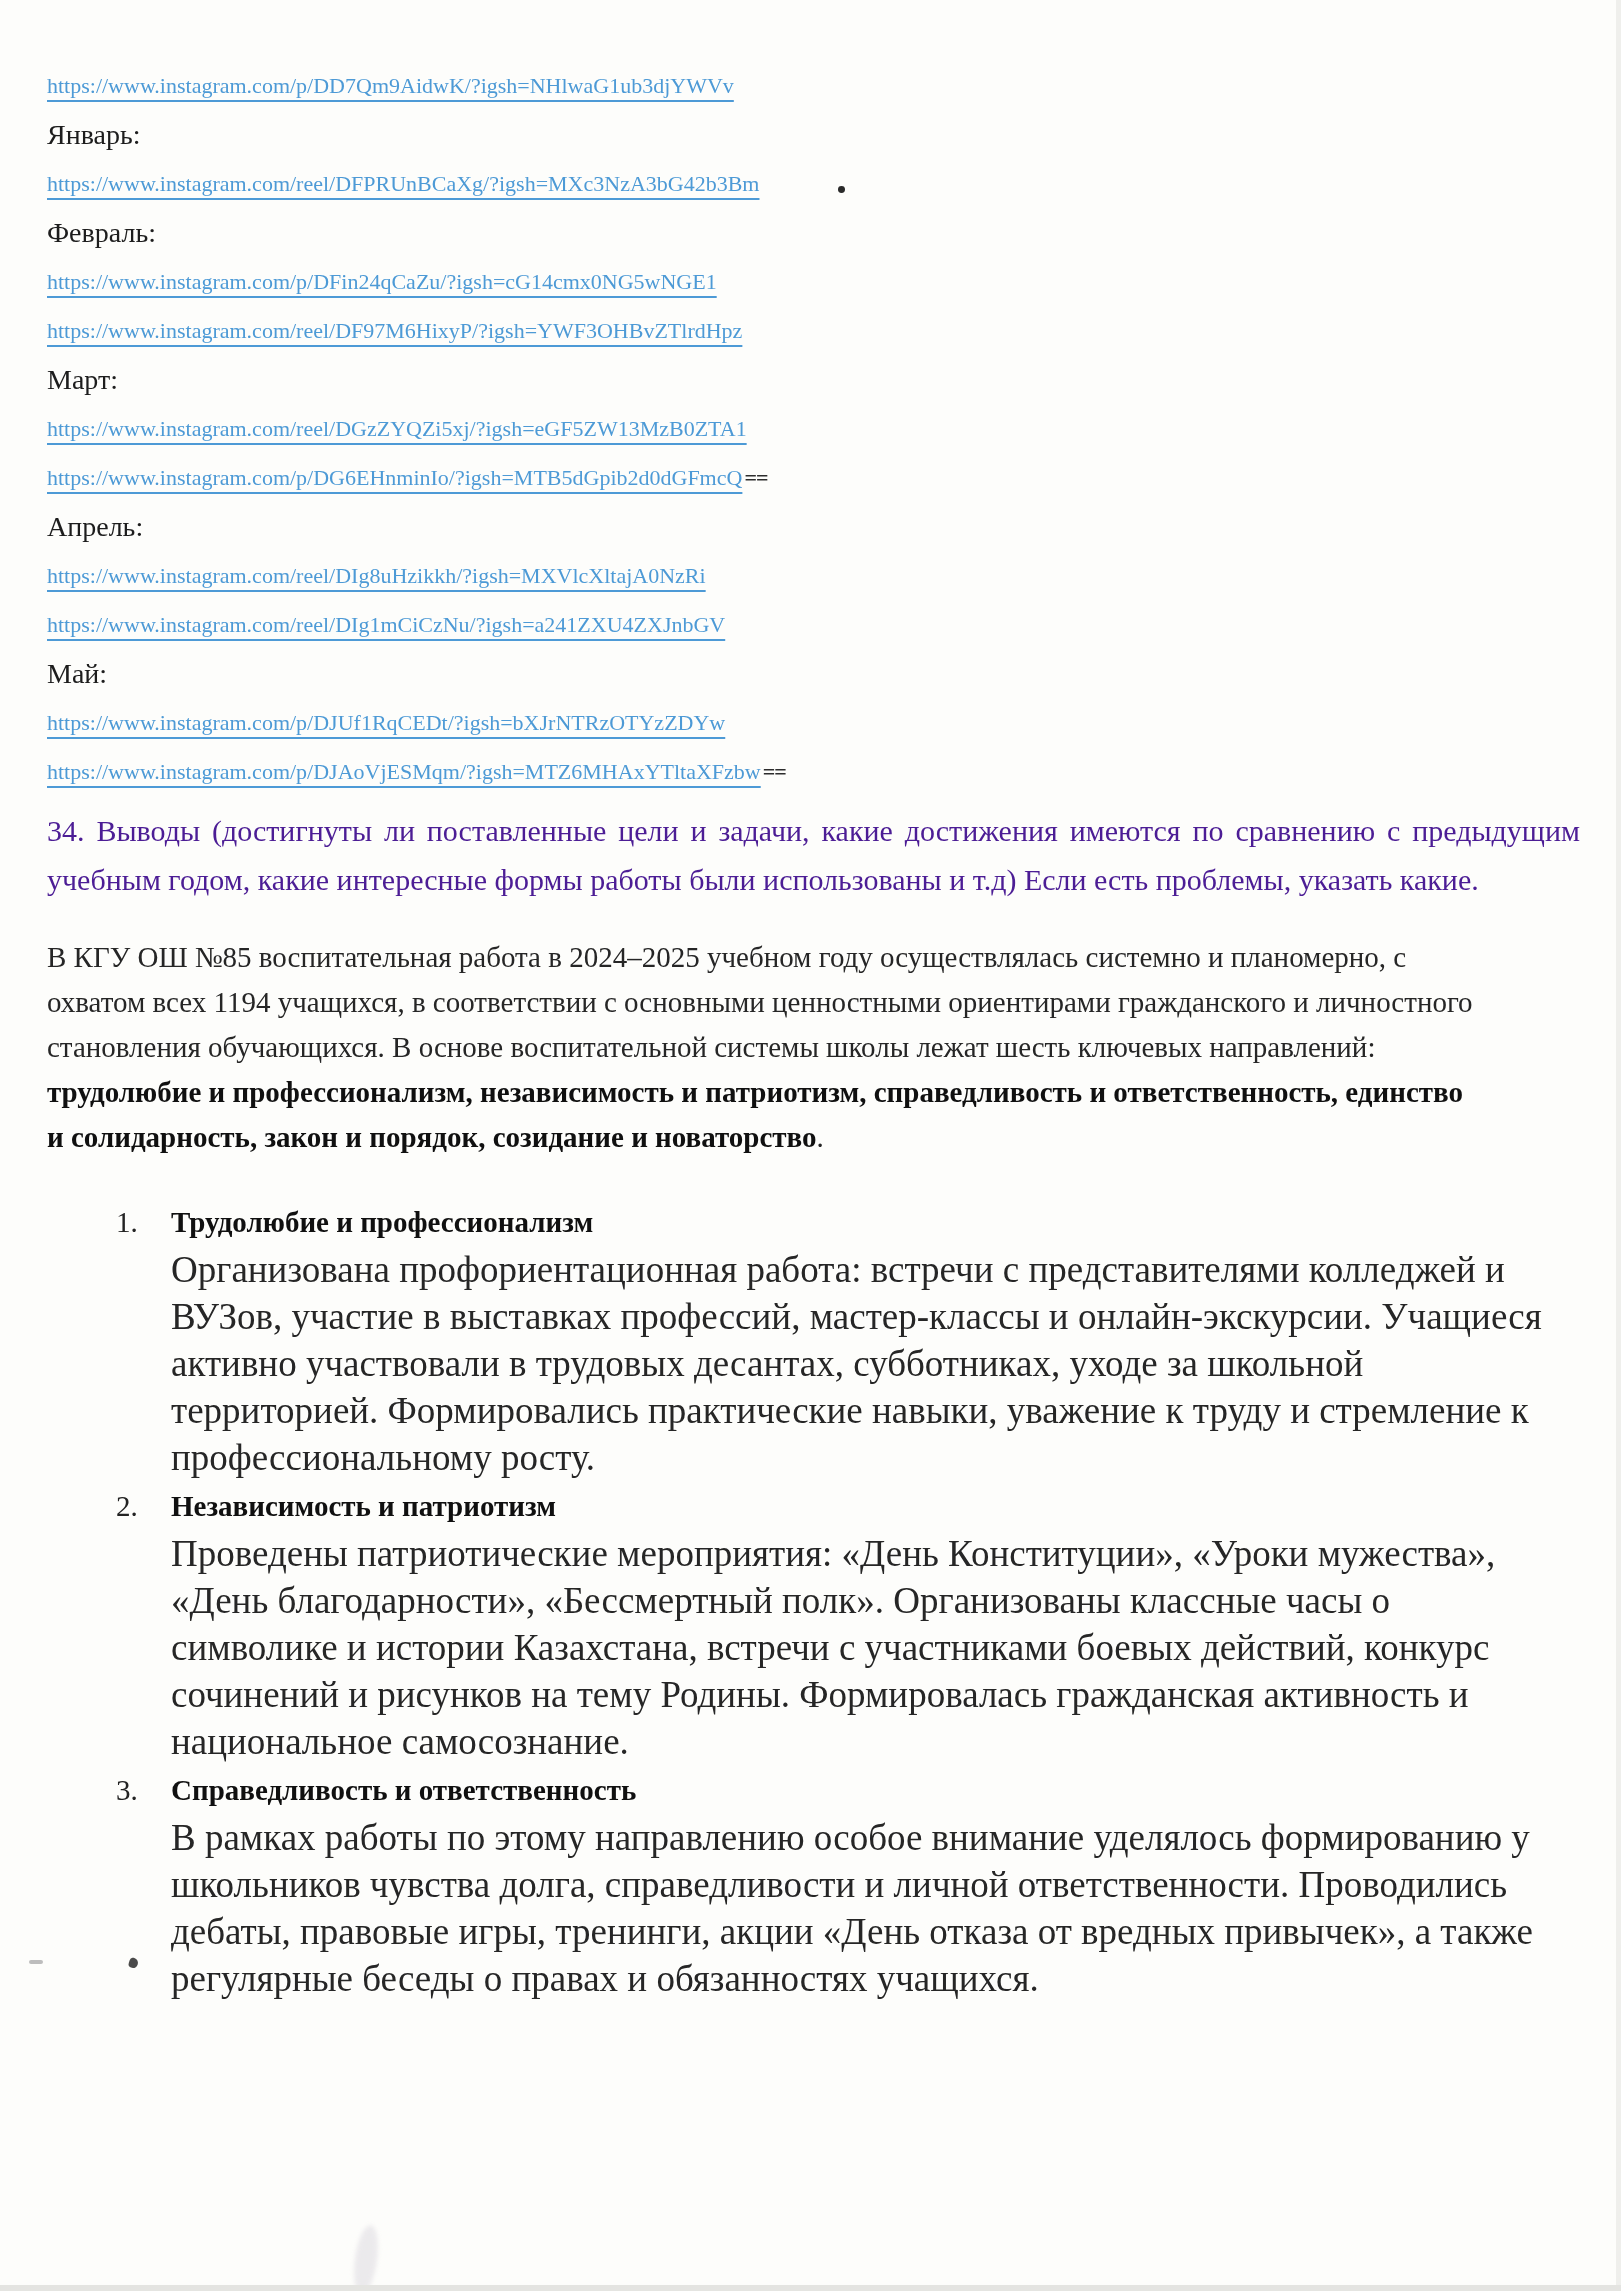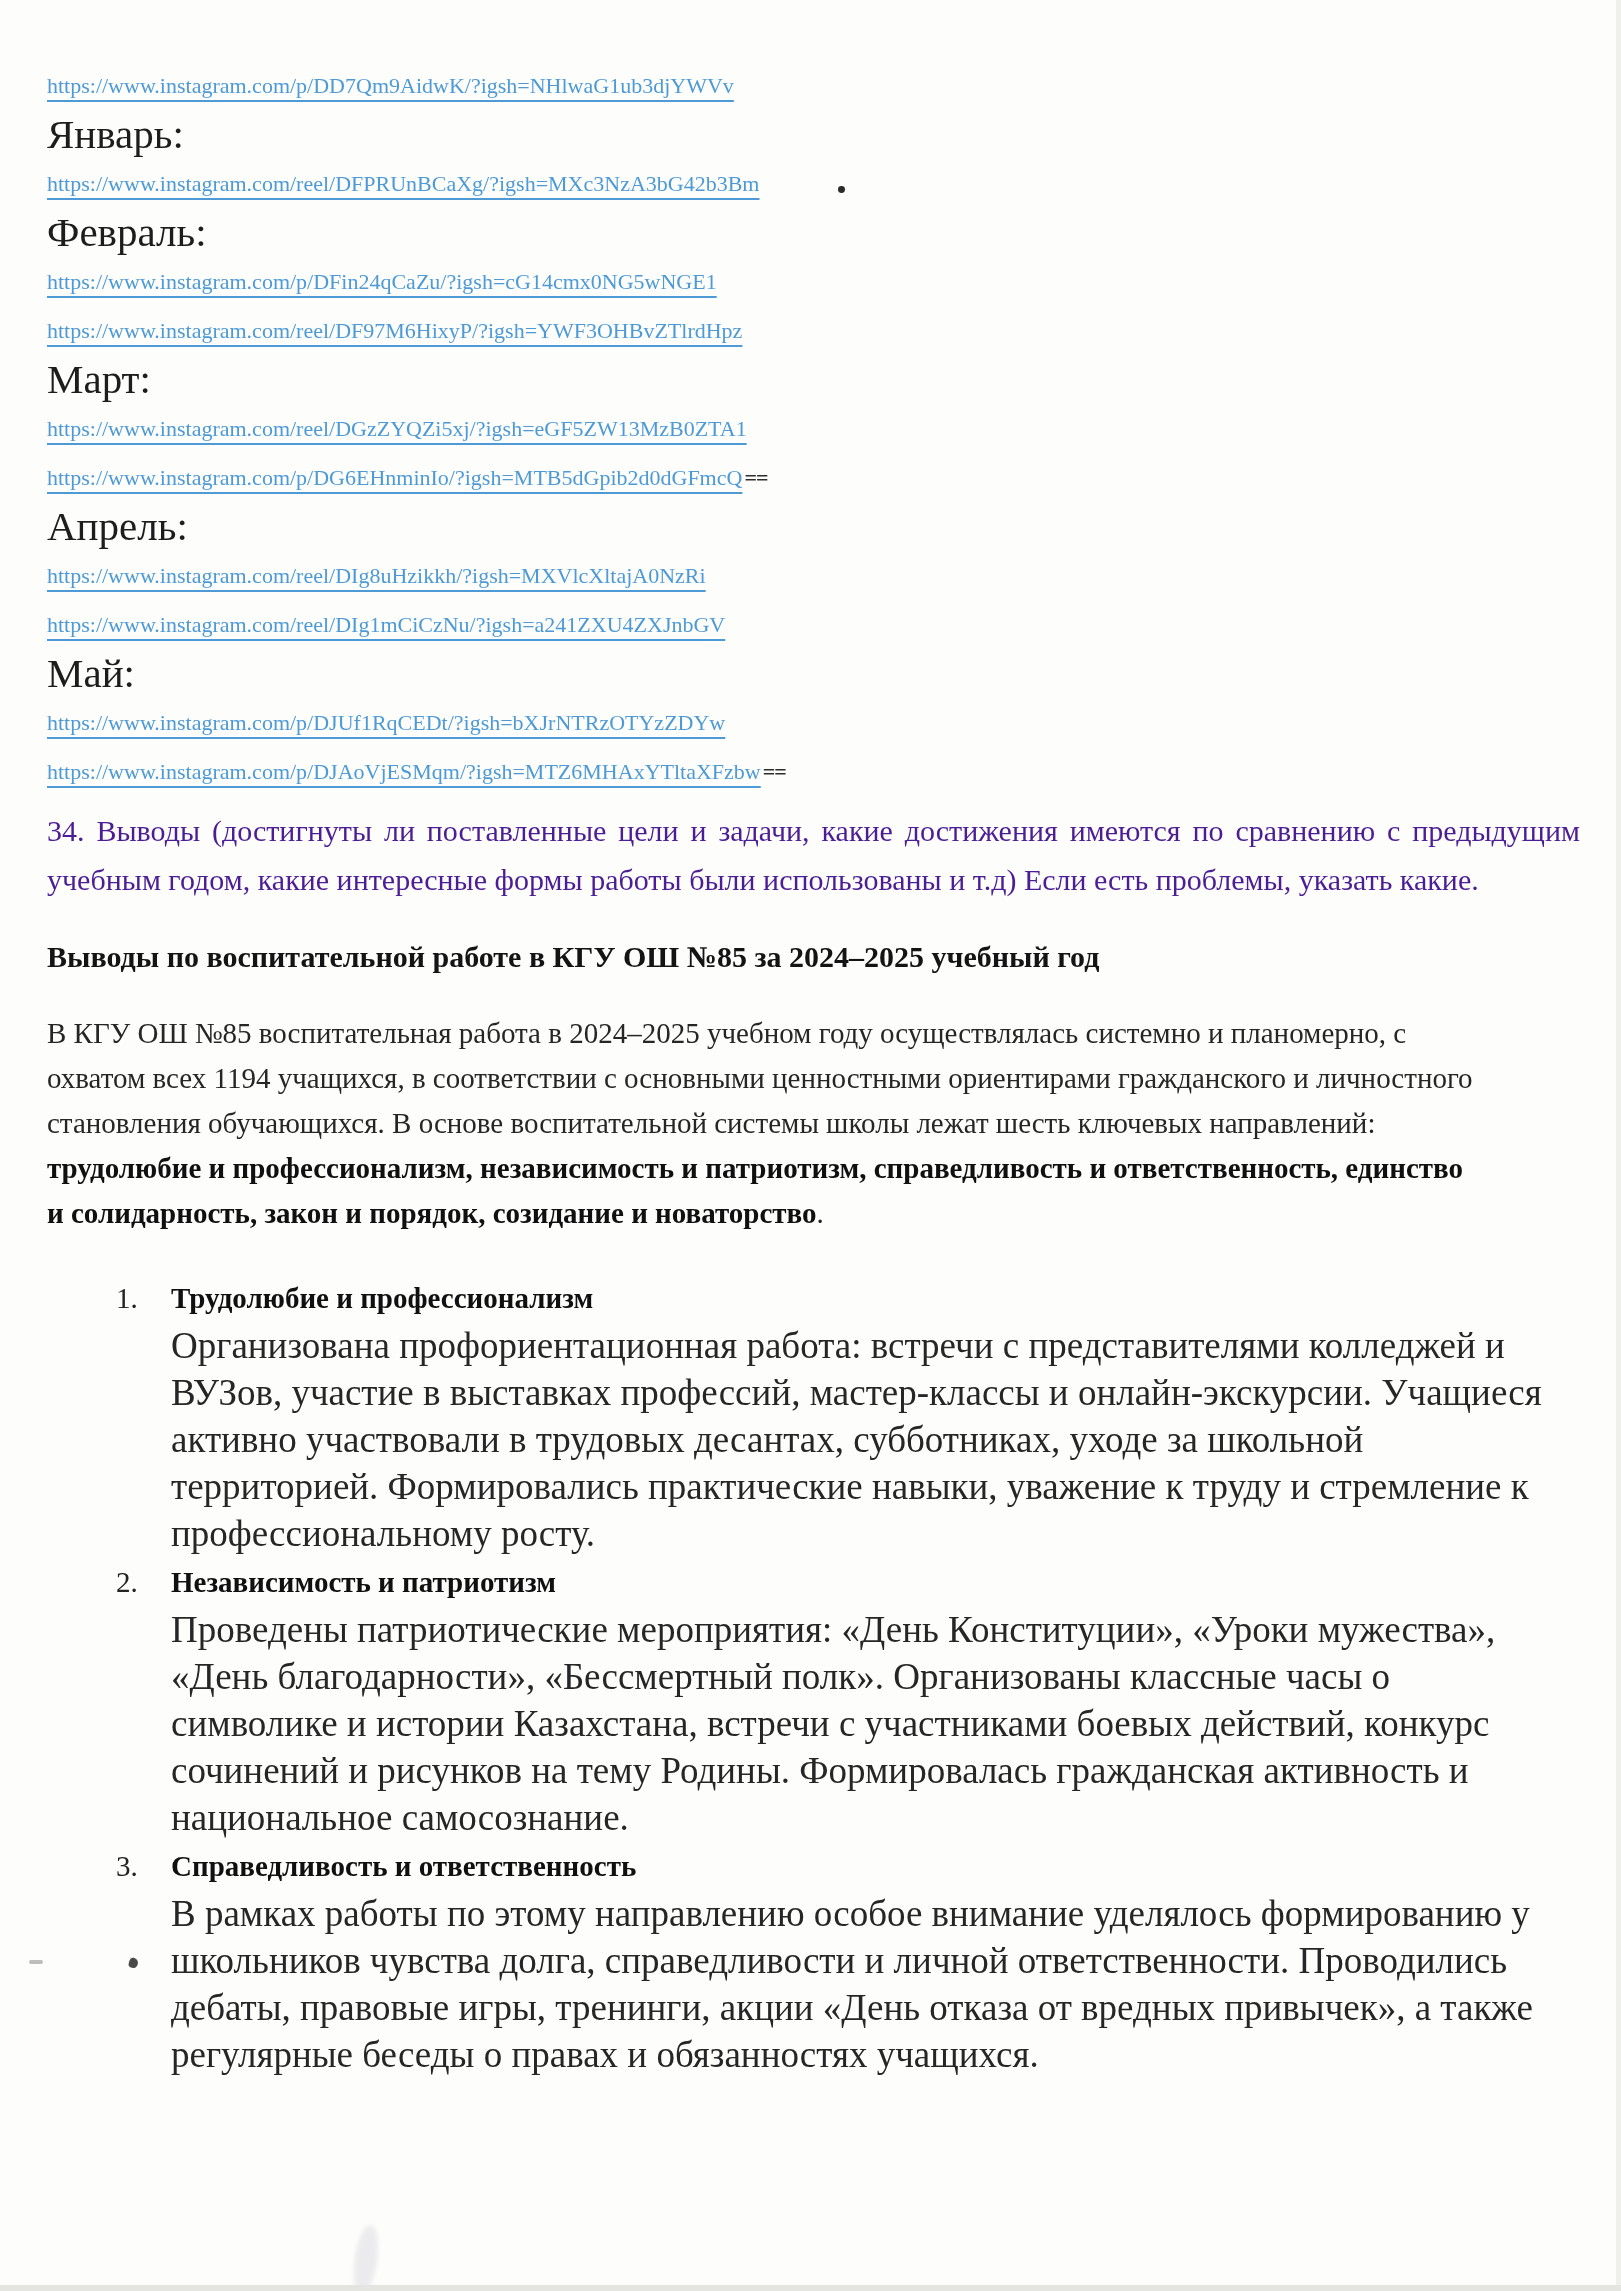--- a/index.html
+++ b/index.html
@@ -31,21 +31,21 @@
     cursor:pointer;
   }
   .eqeq{
     color:#2d2d2d;
     font-weight:bold;
     letter-spacing:-1px;
     margin-left:2px;
   }
   .month{
     color:#1d1d1d;
-    font-size:41px;
+    font-size:28px;
   }
   
   .para34{
     margin-top:9.8px;
     width:1533px;
     font-size:30px;
     line-height:49px;
     text-align:justify;
     color:#4c1d95;
   }
@@ -119,21 +119,20 @@
     <div class="linkline month">Апрель:</div>
     <div class="linkline"><a class="doclink">https://www.instagram.com/reel/DIg8uHzikkh/?igsh=MXVlcXltajA0NzRi</a><span class="eqeq"></span></div>
     <div class="linkline"><a class="doclink">https://www.instagram.com/reel/DIg1mCiCzNu/?igsh=a241ZXU4ZXJnbGV</a><span class="eqeq"></span></div>
     <div class="linkline month">Май:</div>
     <div class="linkline"><a class="doclink">https://www.instagram.com/p/DJUf1RqCEDt/?igsh=bXJrNTRzOTYzZDYw</a><span class="eqeq"></span></div>
     <div class="linkline"><a class="doclink">https://www.instagram.com/p/DJAoVjESMqm/?igsh=MTZ6MHAxYTltaXFzbw</a><span class="eqeq">==</span></div>
   </div>
 
   <div class="para34">34. Выводы (достигнуты ли поставленные цели и задачи, какие достижения имеются по сравнению с предыдущим учебным годом, какие интересные формы работы были использованы и т.д) Если есть проблемы, указать какие.</div>
 
-  <div class="concl-heading">Выводы по воспитательной работе в КГУ ОШ №85 за 2024–2025 учебный год</div>
 
   <div class="intro"><span>В КГУ ОШ №85 воспитательная работа в 2024–2025 учебном году осуществлялась системно и планомерно, с охватом всех 1194 учащихся, в соответствии с основными ценностными ориентирами гражданского и личностного становления обучающихся. В основе воспитательной системы школы лежат шесть ключевых направлений: </span><b>трудолюбие и профессионализм, независимость и патриотизм, справедливость и ответственность, единство и солидарность, закон и порядок, созидание и новаторство</b><span>.</span></div>
 
   <div class="dir-list">
 
     <div class="dir-item">
       <div class="dir-num">1.</div>
       <div class="dir-content">
         <div class="dir-title">Трудолюбие и профессионализм</div>
         <div class="dir-body">Организована профориентационная работа: встречи с представителями колледжей и ВУЗов, участие в выставках профессий, мастер-классы и онлайн-экскурсии. Учащиеся активно участвовали в трудовых десантах, субботниках, уходе за школьной территорией. Формировались практические навыки, уважение к труду и стремление к профессиональному росту.</div>

